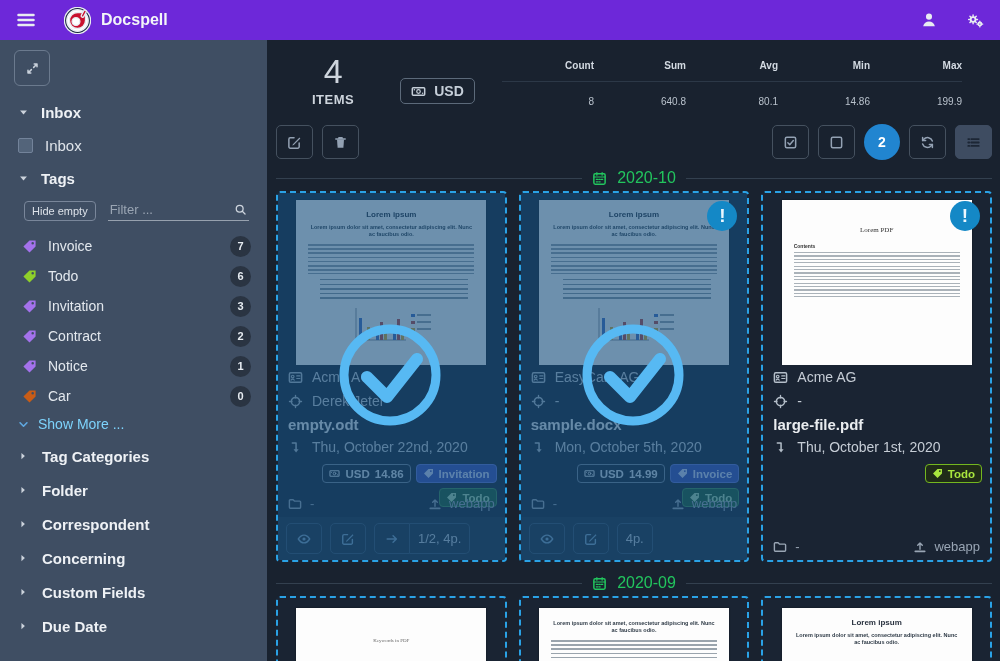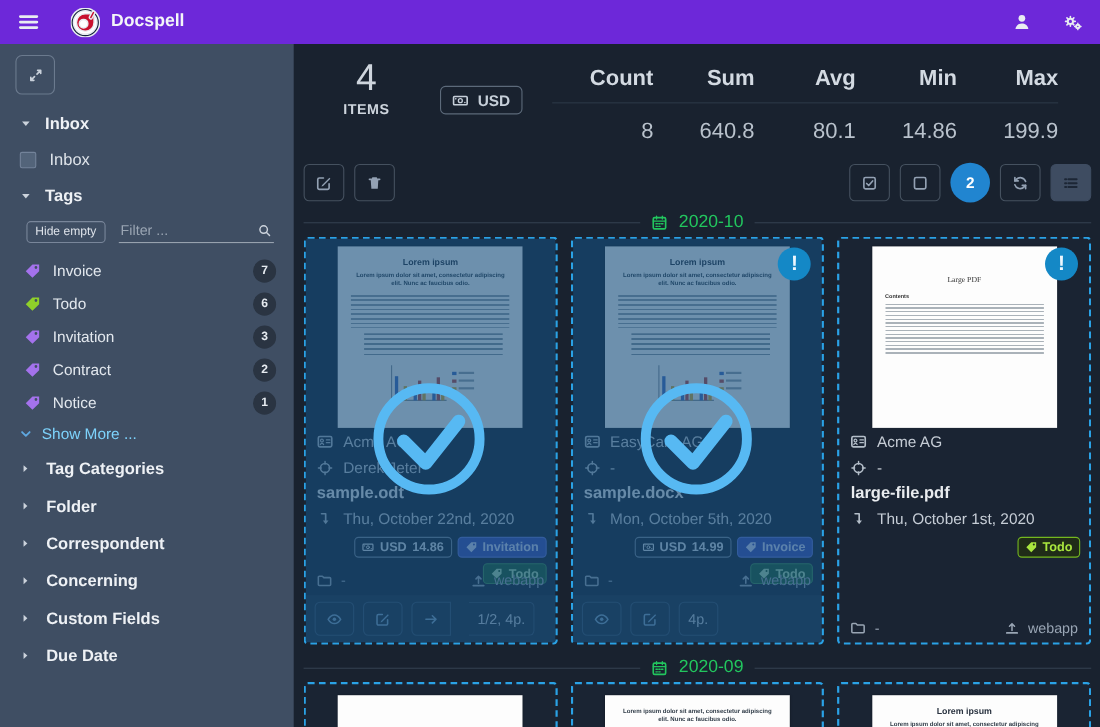--- a/index.html
+++ b/index.html
@@ -38,38 +38,38 @@
   
   .main{flex:1;min-width:0;display:flex;flex-direction:column;padding:0 8px 0 9px;overflow:hidden;}
   .stats{display:flex;align-items:flex-start;padding:14px 2px 0 36px;}
   .items-block{text-align:center;}
   .items-num{font-size:34px;color:#ced5dd;line-height:1.05;}
   .items-label{font-size:13px;font-weight:bold;color:#ced5dd;letter-spacing:.5px;margin-top:2px;}
   .currency-badge{margin:24px 0 0 46px;display:flex;align-items:center;gap:8px;border:1px solid #5c6a7a;border-radius:5px;padding:4px 10px;color:#c6cfd9;font-size:14px;font-weight:bold;cursor:pointer;}
   .currency-badge .ic{font-size:15px;}
   .stats-table{margin-left:auto;width:488px;padding-right:28px;}
   .thead,.tvals{display:flex;}
-  .thead span,.tvals span{flex:1;text-align:right;font-size:20px;}
+  .thead span,.tvals span{flex:1;text-align:right;font-size:10px;}
   .thead{font-weight:bold;color:#d3dae2;padding:6px 0 10px;border-bottom:1px solid #2c3847;}
   .tvals{color:#b9c2cc;padding-top:14px;}
   .toolbar{display:flex;align-items:center;margin-top:17px;}
   .tbtn{width:37px;height:34px;border:1px solid #45515f;border-radius:5px;background:transparent;color:#93a1b3;display:flex;align-items:center;justify-content:center;font-size:15px;cursor:pointer;}
   .tleft{display:flex;gap:9px;}
   .tright{margin-left:auto;display:flex;align-items:center;gap:9px;}
   .count-circle{width:36px;height:36px;border-radius:50%;background:#2185d0;color:#fff;font-weight:bold;font-size:14px;display:flex;align-items:center;justify-content:center;cursor:pointer;}
   .tbtn.active{background:#3e4c61;color:#1c2635;border-color:#3e4c61;}
   .date-header{display:flex;align-items:center;gap:10px;margin:9px 0 4px;color:#22c55e;font-size:16px;}
   .date-header .line{flex:1;height:1px;background:#33404f;}
   .date-header .ic{font-size:15px;}
   
   .cards{display:grid;grid-template-columns:repeat(3,1fr);gap:12px;}
   .card{position:relative;border:2px dashed #2aa2e6;border-radius:4px;background:#1a2433;display:flex;flex-direction:column;height:371px;overflow:hidden;cursor:pointer;}
   .card.selected::after{content:"";position:absolute;inset:0;background:rgba(21,77,125,.62);z-index:4;pointer-events:none;}
   .preview{flex:0 0 172px;height:172px;display:flex;justify-content:center;padding-top:7px;overflow:hidden;}
-  .doc-page{width:168px;background:#fdfdfd;padding:10px 12px 0;box-shadow:0 0 2px rgba(0,0,0,.4);}
+  .doc-page{width:190px;background:#fdfdfd;padding:10px 12px 0;box-shadow:0 0 2px rgba(0,0,0,.4);}
   .doc-title{font-size:8px;font-weight:bold;text-align:center;color:#2a3340;margin-bottom:5px;}
   .doc-sub{font-size:5.5px;font-weight:bold;text-align:center;color:#2f3b47;margin-bottom:5px;line-height:1.35;}
   .doc-lines{height:30px;background:repeating-linear-gradient(to bottom,#9aa4ad 0 1.6px,transparent 1.6px 4.2px);margin-bottom:5px;}
   .doc-bullets{height:22px;margin:0 6px 5px 12px;background:repeating-linear-gradient(to bottom,#8d98a2 0 1.4px,transparent 1.4px 4.6px);}
   .doc-chart{display:block;margin:2px auto 0;}
   .doc-page.pdf{padding-top:26px;}
   .pdf-title{font-family:"Liberation Serif",serif;font-size:7px;text-align:center;color:#333;}
   .pdf-date{font-family:"Liberation Serif",serif;font-size:4.5px;text-align:center;color:#555;margin-top:6px;}
   .pdf-head{font-size:5px;font-weight:bold;color:#333;margin:9px 0 3px;}
   .pdf-lines{height:46px;background:repeating-linear-gradient(to bottom,#aab2b9 0 1.2px,transparent 1.2px 3.4px);}
@@ -84,21 +84,21 @@
   .badge.green{background:#1e5a32;border:1px solid #3f8a50;color:#a8dbad;cursor:pointer;}
   .badge.green-bright{background:rgba(34,46,20,.85);border:1px solid #74b71f;color:#a9e63e;cursor:pointer;}
   .meta-row{display:flex;align-items:center;gap:8px;padding:4px 10px 6px;font-size:13px;color:#99a5b4;margin-top:auto;}
   .meta-row .ic{font-size:14px;}
   .meta-right{margin-left:auto;display:flex;align-items:center;gap:7px;}
   .cfooter{background:rgba(130,160,190,.08);padding:6px 8px;display:flex;align-items:center;gap:8px;}
   .fbtn{min-width:36px;height:31px;border:1px solid #3c5066;border-radius:5px;background:transparent;color:#7fa3c2;display:flex;align-items:center;justify-content:center;font-size:14px;padding:0 8px;cursor:pointer;}
   .fbtn.lbl{color:#bec9d5;font-size:13px;}
   .fgroup{display:flex;}
   .fgroup .fbtn:first-child{border-radius:5px 0 0 5px;}
-  .fgroup .fbtn:last-child{border-left:none;border-radius:0 5px 5px 0;margin-left:16px;}
+  .fgroup .fbtn:last-child{border-left:none;border-radius:0 5px 5px 0;}
   .check-overlay{position:absolute;left:56px;top:126px;width:112px;height:112px;z-index:5;}
   .due-badge{position:absolute;top:8px;right:10px;width:30px;height:30px;border-radius:50%;background:#1488c6;color:#ecf7fe;font-weight:bold;font-size:19px;display:flex;align-items:center;justify-content:center;z-index:6;}
   .card.partial{height:120px;}
   .card.partial .preview{padding-top:10px;}
   .doc-page.blank{padding-top:30px;}
   .cap-tiny{font-size:5px;text-align:center;color:#666;font-family:"Liberation Serif",serif;}
   .sub-top{margin-top:2px;}
 </style>
 </head>
 <body>
@@ -338,20 +338,29 @@
       </div>
       <div class="tag-row">
         <span class="ic" style="color:#a472ec">
             <svg>
               <use href="#s-tag"></use>
             </svg>
           </span>
         <span>Notice</span>
         <span class="tag-count">1</span>
       </div>
+      <div class="tag-row">
+        <span class="ic" style="color:#c95c16">
+            <svg>
+              <use href="#s-tag"></use>
+            </svg>
+          </span>
+        <span>Car</span>
+        <span class="tag-count">0</span>
+      </div>
 
       <div class="show-more">
         <span class="ic">
             <svg>
               <use href="#s-chev-d"></use>
             </svg>
           </span>
         <span>Show More ...</span>
       </div>
 
@@ -523,21 +532,21 @@
             <span>Acme AG</span>
           </div>
           <div class="crow">
             <span class="ic">
                 <svg>
                   <use href="#s-target"></use>
                 </svg>
               </span>
             <span>Derek Jeter</span>
           </div>
-          <div class="name-row">sample.odt</div>
+          <div class="name-row">empty.odt</div>
           <div class="crow">
             <span class="ic">
                 <svg>
                   <use href="#s-hookdown"></use>
                 </svg>
               </span>
             <span>Thu, October 22nd, 2020</span>
           </div>
           <div class="tags-row">
             <span class="badge money">
@@ -712,21 +721,21 @@
           </div>
           <div class="due-badge">!</div>
           <svg class="check-overlay">
               <use href="#s-bigcheck"></use>
             </svg>
         </div>
 
         <div class="card">
           <div class="preview">
             <div class="doc-page pdf">
-              <div class="pdf-title">Large PDF</div>
+              <div class="pdf-title">Lorem PDF</div>
               <div class="pdf-date"></div>
               <div class="pdf-head">Contents</div>
               <div class="pdf-lines"></div>
             </div>
           </div>
           <div class="crow">
             <span class="ic">
                 <svg>
                   <use href="#s-idcard"></use>
                 </svg>

